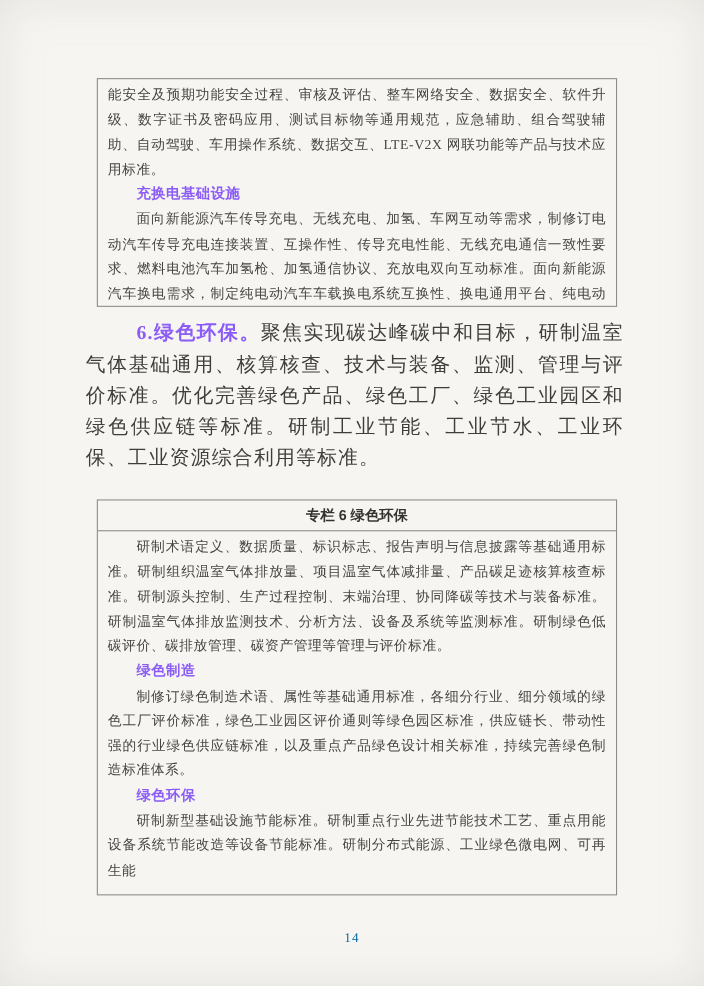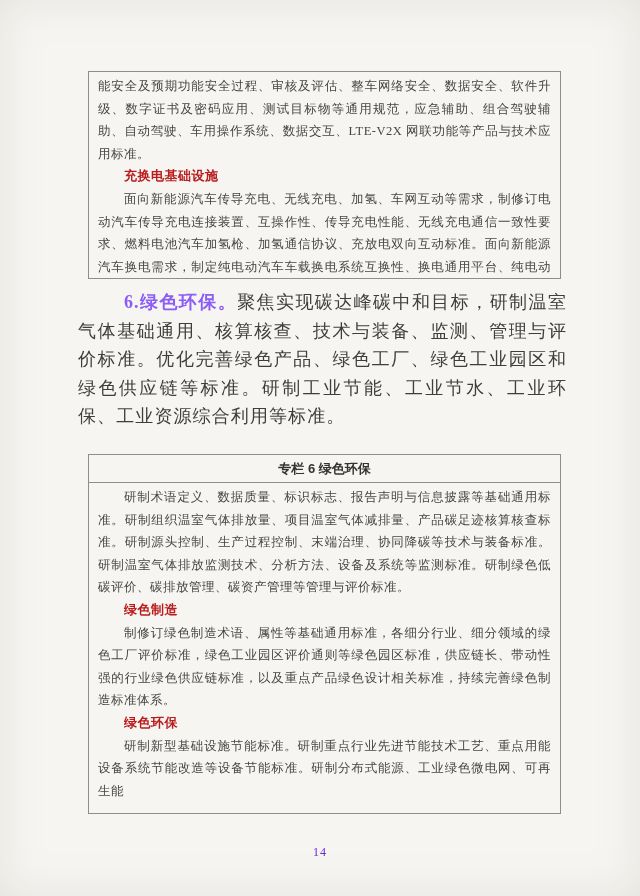--- a/index.html
+++ b/index.html
@@ -36,21 +36,21 @@
     text-justify: inter-character;
     color: #474540;
   }
   .box-para { margin: 0; text-indent: 26px; }
   .box-para.no-indent { text-indent: 0; }
   .box-heading {
     margin: 0;
     text-indent: 26px;
     font-weight: bold;
     font-size: 13px;
-    color: #b91c1c;
+    color: #8b5cf6;
     font-family: "Liberation Sans", "DejaVu Sans", sans-serif;
   }
   .box2 {
     left: 88px; top: 454px;
     width: 473px; height: 360px;
     padding: 0;
     overflow: hidden;
   }
   .box2-title {
     height: 27px;
@@ -82,21 +82,21 @@
     color: #8b5cf6;
     font-family: Liberation Serif, serif;
   }
   
   .page-number {
     position: absolute;
     left: 0; top: 845px;
     width: 100%;
     text-align: center;
     font-size: 12px;
-    color: #6d28d9;
+    color: #0369a1;
     letter-spacing: 1px;
   }
 </style>
 </head>
 <body>
 
 <div class="page">
 
   <div class="kolom-box box1 box-text">
     <p class="box-para no-indent">能安全及预期功能安全过程、审核及评估、整车网络安全、数据安全、软件升级、数字证书及密码应用、测试目标物等通用规范，应急辅助、组合驾驶辅助、自动驾驶、车用操作系统、数据交互、LTE-V2X 网联功能等产品与技术应用标准。</p>

